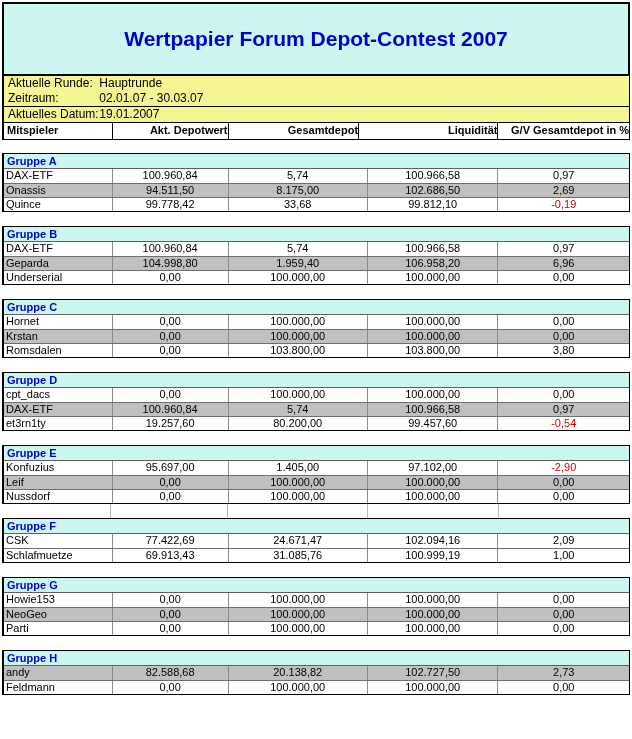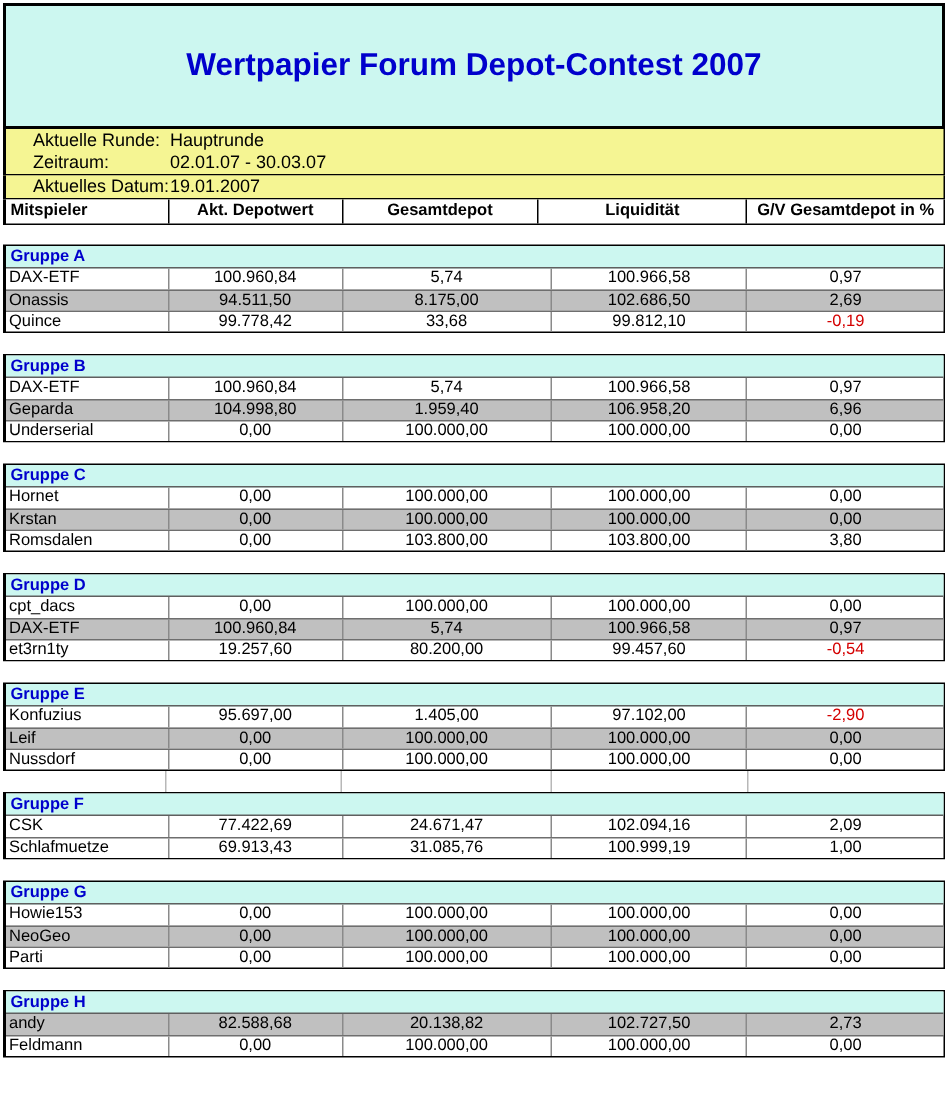--- a/index.html
+++ b/index.html
@@ -6,54 +6,54 @@
   body{
     width:632px;height:739px;overflow:hidden;
     font-family:"Liberation Sans","DejaVu Sans",sans-serif;
     color:#000;
   }
   *{box-sizing:border-box;}
   .page{padding:2px;width:632px;}
 
   
   .title-block{
-    height:84px;background:#CCF7F0;
+    height:74px;background:#CCF7F0;
     border:2px solid #000;
     display:flex;align-items:center;justify-content:center;
   }
   .title-block .ttl{
     color:#0000CC;font-size:21px;font-weight:bold;letter-spacing:0px;
   }
 
   
   .info-block{
     background:#F5F593;
     border:1px solid #000;border-left-width:2px;border-top:0;
-    padding:0 0 0 18px;
+    padding:0 0 0 4px;
   }
   .info-row{height:15px;line-height:15px;font-size:12px;white-space:nowrap;}
   .info-label{display:inline-block;width:88px;}
   .info-value{display:inline-block;}
 
   
   .c0{width:109px;}
   .c1{width:117px;}
   .c2{width:141px;}
   .c3{width:132px;}
   .c4{width:133px;}
 
   
   .header-row{
     display:flex;background:#fff;
     border:1px solid #000;border-left-width:2px;border-top:0;
     height:17px;
   }
   .header-row .hcell{
     font-size:11px;font-weight:bold;line-height:15px;
-    text-align:center;overflow:hidden;white-space:nowrap;
+    text-align:right;overflow:hidden;white-space:nowrap;
   }
   .header-row .hcell.c0{text-align:left;padding-left:3px;}
   .header-row .hcell + .hcell{border-left:1px solid #000;}
 
   
   .gap{height:14px;background:#fff;}
   .gap.gap-lines{display:flex;}
   .gap.gap-lines .cell{height:100%;}
   .gap.gap-lines .cell + .cell{border-left:1px solid #b8b8b8;}
   .gap-top{height:13px;background:#fff;}

